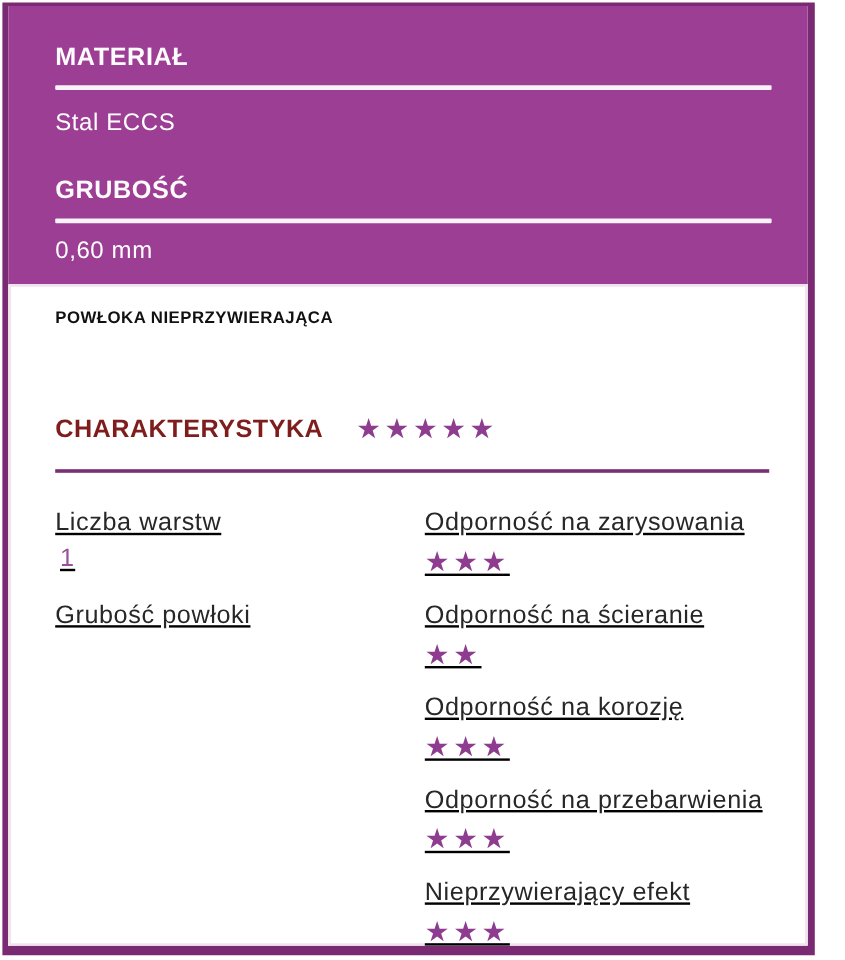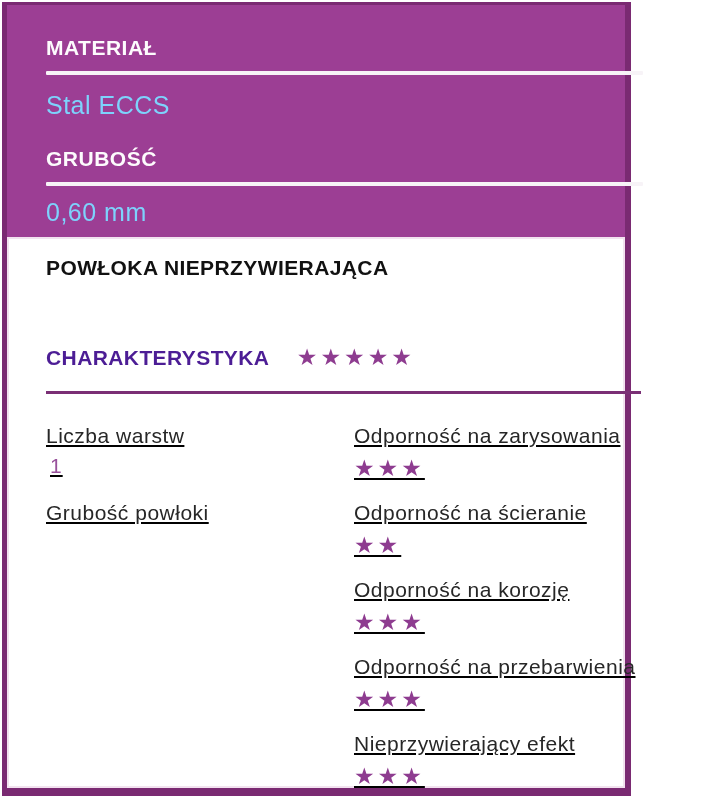--- a/index.html
+++ b/index.html
@@ -12,21 +12,21 @@
   }
   *{margin:0;padding:0;box-sizing:border-box;}
   html,body{background:#ffffff;}
   body{
     width:704px;height:800px;
     font-family:"Liberation Sans","DejaVu Sans",sans-serif;
     position:relative;overflow:hidden;
   }
   .card{
     position:absolute;left:2px;top:2px;
-    width:629px;height:794px;
+    width:677px;height:794px;
     border-style:solid;
     border-color:var(--border-purple);
     border-width:3px 6px 8px 5px;
     background:#ffffff;
   }
   .top-section{
     position:absolute;left:0;top:0;right:0;
     height:232px;
     background:var(--purple-bg);
   }
@@ -41,39 +41,39 @@
     color:#fdfbfd;
     font-size:21px;font-weight:bold;letter-spacing:0.5px;
     white-space:nowrap;
   }
   .top-rule{
     left:39px;width:597px;height:4px;
     background:#f7f3f7;border-radius:1px;
   }
   .top-value{
     left:39px;
-    color:#7dd3fc;font-size:25px;letter-spacing:0.5px;
+    color:#ffffff;font-size:20px;letter-spacing:0.5px;
     white-space:nowrap;
   }
   .panel-title{
     left:39px;top:251px;
-    color:#111111;font-size:21px;font-weight:bold;letter-spacing:0.4px;
+    color:#111111;font-size:14px;font-weight:bold;letter-spacing:0.4px;
     white-space:nowrap;
   }
   .brand{
     left:39px;top:300px;
     color:var(--value-purple);font-size:22px;letter-spacing:0.5px;
     white-space:nowrap;
   }
   .charak-row{
     left:39px;top:341px;
     white-space:nowrap;
   }
   .charak-title{
-    color:#4c1d95;font-size:21px;font-weight:bold;letter-spacing:0.4px;
+    color:#7f1d1d;font-size:21px;font-weight:bold;letter-spacing:0.4px;
     display:inline-block;vertical-align:middle;
   }
   .stars{
     color:var(--accent-purple);
     font-size:23px;letter-spacing:3px;line-height:1;
     white-space:nowrap;
   }
   .charak-stars{
     display:inline-block;vertical-align:middle;
     margin-left:23px;position:relative;top:-1px;

